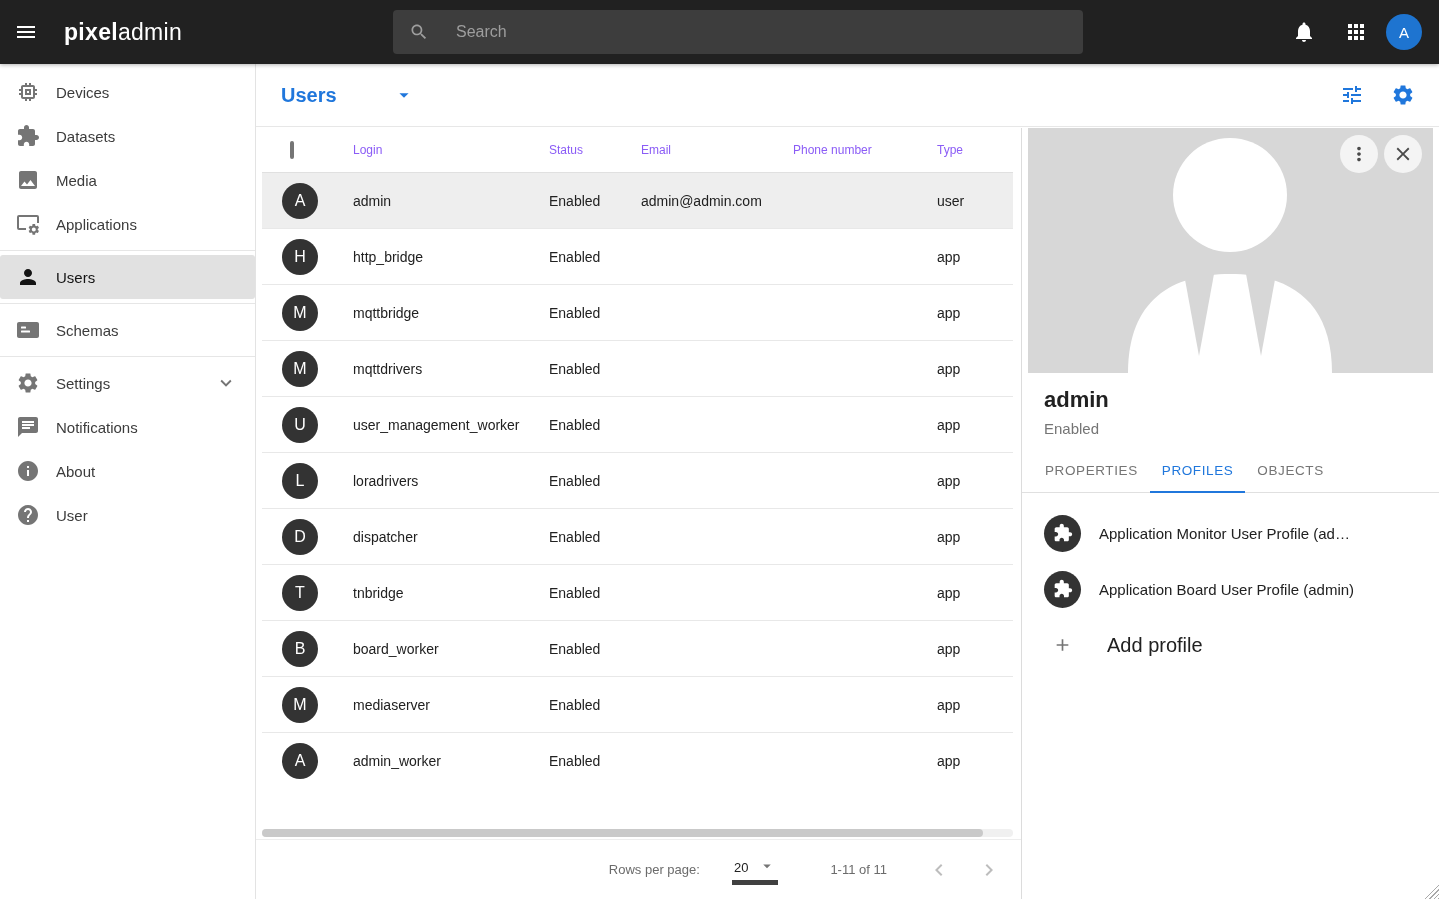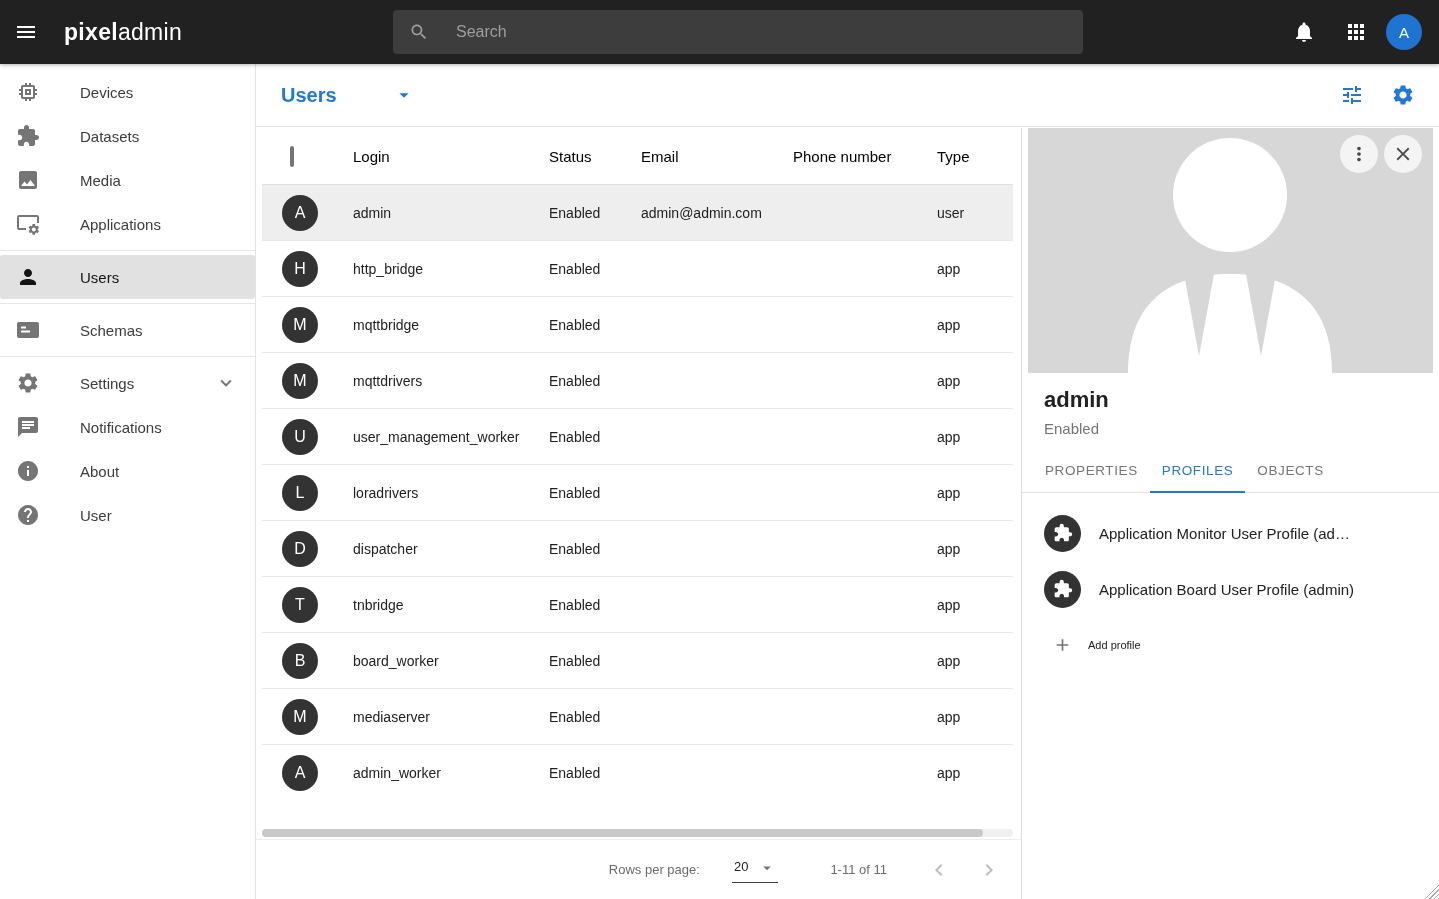--- a/index.html
+++ b/index.html
@@ -31,53 +31,53 @@
   .tb-bell{margin-right:28px}
   .tb-apps{margin-right:18px}
   .tb-avatar{width:36px;height:36px;border-radius:50%;background:var(--avatar-bg);color:#fff;
              display:flex;align-items:center;justify-content:center;font-size:15px;cursor:pointer}
 
   
   .sidebar{position:absolute;left:0;top:64px;width:256px;bottom:0;background:#fff;
            border-right:1px solid #e3e3e3;padding-top:6px;z-index:5}
   .side-item{height:44px;display:flex;align-items:center;cursor:pointer;color:#3c3c3c}
   .side-item .si-icon{width:24px;height:24px;margin-left:16px;color:#757575;flex:0 0 auto}
-  .side-item .si-label{margin-left:40px;font-size:15px}
+  .side-item .si-label{margin-left:16px;font-size:15px}
   .side-item .si-chevron{margin-left:auto;margin-right:18px;width:22px;height:22px;color:#757575}
   .side-item.selected{background:var(--side-selected);border-radius:3px;color:#141414}
   .side-item.selected .si-icon{color:#141414}
   .side-divider{height:1px;background:#e6e6e6;margin:4px 0}
 
   
   .main-header{position:absolute;left:256px;top:64px;right:0;height:63px;background:#fff;
                border-bottom:1px solid #e7e7e7;display:flex;align-items:center;z-index:4}
   .entity-title{color:var(--accent);font-size:20px;font-weight:700;margin-left:25px;cursor:pointer}
   .entity-caret{width:22px;height:22px;color:var(--accent);margin-left:56px;cursor:pointer}
   .header-actions{margin-left:auto;display:flex;align-items:center;gap:27px;padding-right:24px}
   .hicon{width:24px;height:24px;color:var(--accent);cursor:pointer}
 
   
   .table-pane{position:absolute;left:256px;top:128px;width:765px;bottom:0;background:#fff;
               display:flex;flex-direction:column}
   .utable{margin:0 8px 0 6px}
   .thead,.trow{display:grid;grid-template-columns:91px 196px 92px 152px 144px 1fr;align-items:center}
-  .thead{height:57px;border-bottom:1px solid #e0e0e0;color:#000000;font-size:15px}
+  .thead{height:45px;border-bottom:1px solid #e0e0e0;color:#8b5cf6;font-size:12px}
   .cbx{width:18px;height:18px;border:2px solid #757575;border-radius:2px;margin-left:28px;cursor:pointer}
   .trow{height:56px;border-bottom:1px solid #e8e8e8;font-size:14px;color:#212121;cursor:pointer}
   .trow:last-of-type{border-bottom:none}
   .trow.selected{background:var(--row-selected)}
   .cell-avatar{padding-left:20px}
   .row-avatar{width:36px;height:36px;border-radius:50%;background:var(--dark-circle);color:#fff;
               font-size:16px;display:flex;align-items:center;justify-content:center}
   .spacer{flex:1}
   .hscroll{margin:0 8px 2px 6px;height:8px;background:#f0f0f0;border-radius:4px;position:relative;cursor:pointer}
   .hscroll .thumb{position:absolute;left:0;top:0;height:8px;width:96%;background:#c9c9c9;border-radius:4px}
   .pagination{height:60px;display:flex;align-items:center;justify-content:flex-end;
               padding-right:20px;font-size:13px;color:#6b6b6b;border-top:1px solid #ededed}
-  .rpp-value{margin-left:32px;display:flex;align-items:flex-start;border-bottom:1px solid #404040;
+  .rpp-value{margin-left:32px;display:flex;align-items:flex-end;border-bottom:5px solid #404040;
              padding:2px 2px 5px;color:#212121;cursor:pointer}
   .rpp-caret{width:18px;height:18px;color:#757575;margin-left:10px}
   .range{margin-left:52px}
   .pg-btn{width:24px;height:24px;color:#bdbdbd;cursor:pointer}
   .pg-prev{margin-left:40px}
   .pg-next{margin-left:26px}
 
   
   .detail-pane{position:absolute;left:1021px;top:128px;right:0;bottom:0;background:#fff;
                border-left:1px solid #dcdcdc}
@@ -98,21 +98,21 @@
   .profiles{margin-top:12px}
   .profile-item{display:flex;align-items:center;height:56px;padding-left:22px;cursor:pointer}
   .profile-icon{width:37px;height:37px;border-radius:50%;background:var(--dark-circle);color:#fff;
                 display:flex;align-items:center;justify-content:center;flex:0 0 auto}
   .profile-icon .picon{width:20px;height:20px}
   .profile-label{margin-left:18px;font-size:15px;color:#212121;white-space:nowrap}
   .add-profile{display:flex;align-items:center;height:56px;padding-left:22px;cursor:pointer}
   .add-icon{width:37px;display:flex;justify-content:center;color:#757575}
   .add-icon{height:20px}
   .add-icon svg{width:20px;height:20px}
-  .add-label{margin-left:7px;font-size:11px;color:#212121}
+  .add-label{margin-left:26px;font-size:20px;color:#212121}
 
   .resize-grip{position:absolute;right:0;bottom:0;width:15px;height:15px;z-index:30;
     background:repeating-linear-gradient(135deg,transparent 0 2px,#a9a9a9 2px 3px);
     clip-path:polygon(100% 0,100% 100%,0 100%)}
 </style>
 </head>
 <body>
 
 <header class="topbar">
   <div class="menu-btn">

